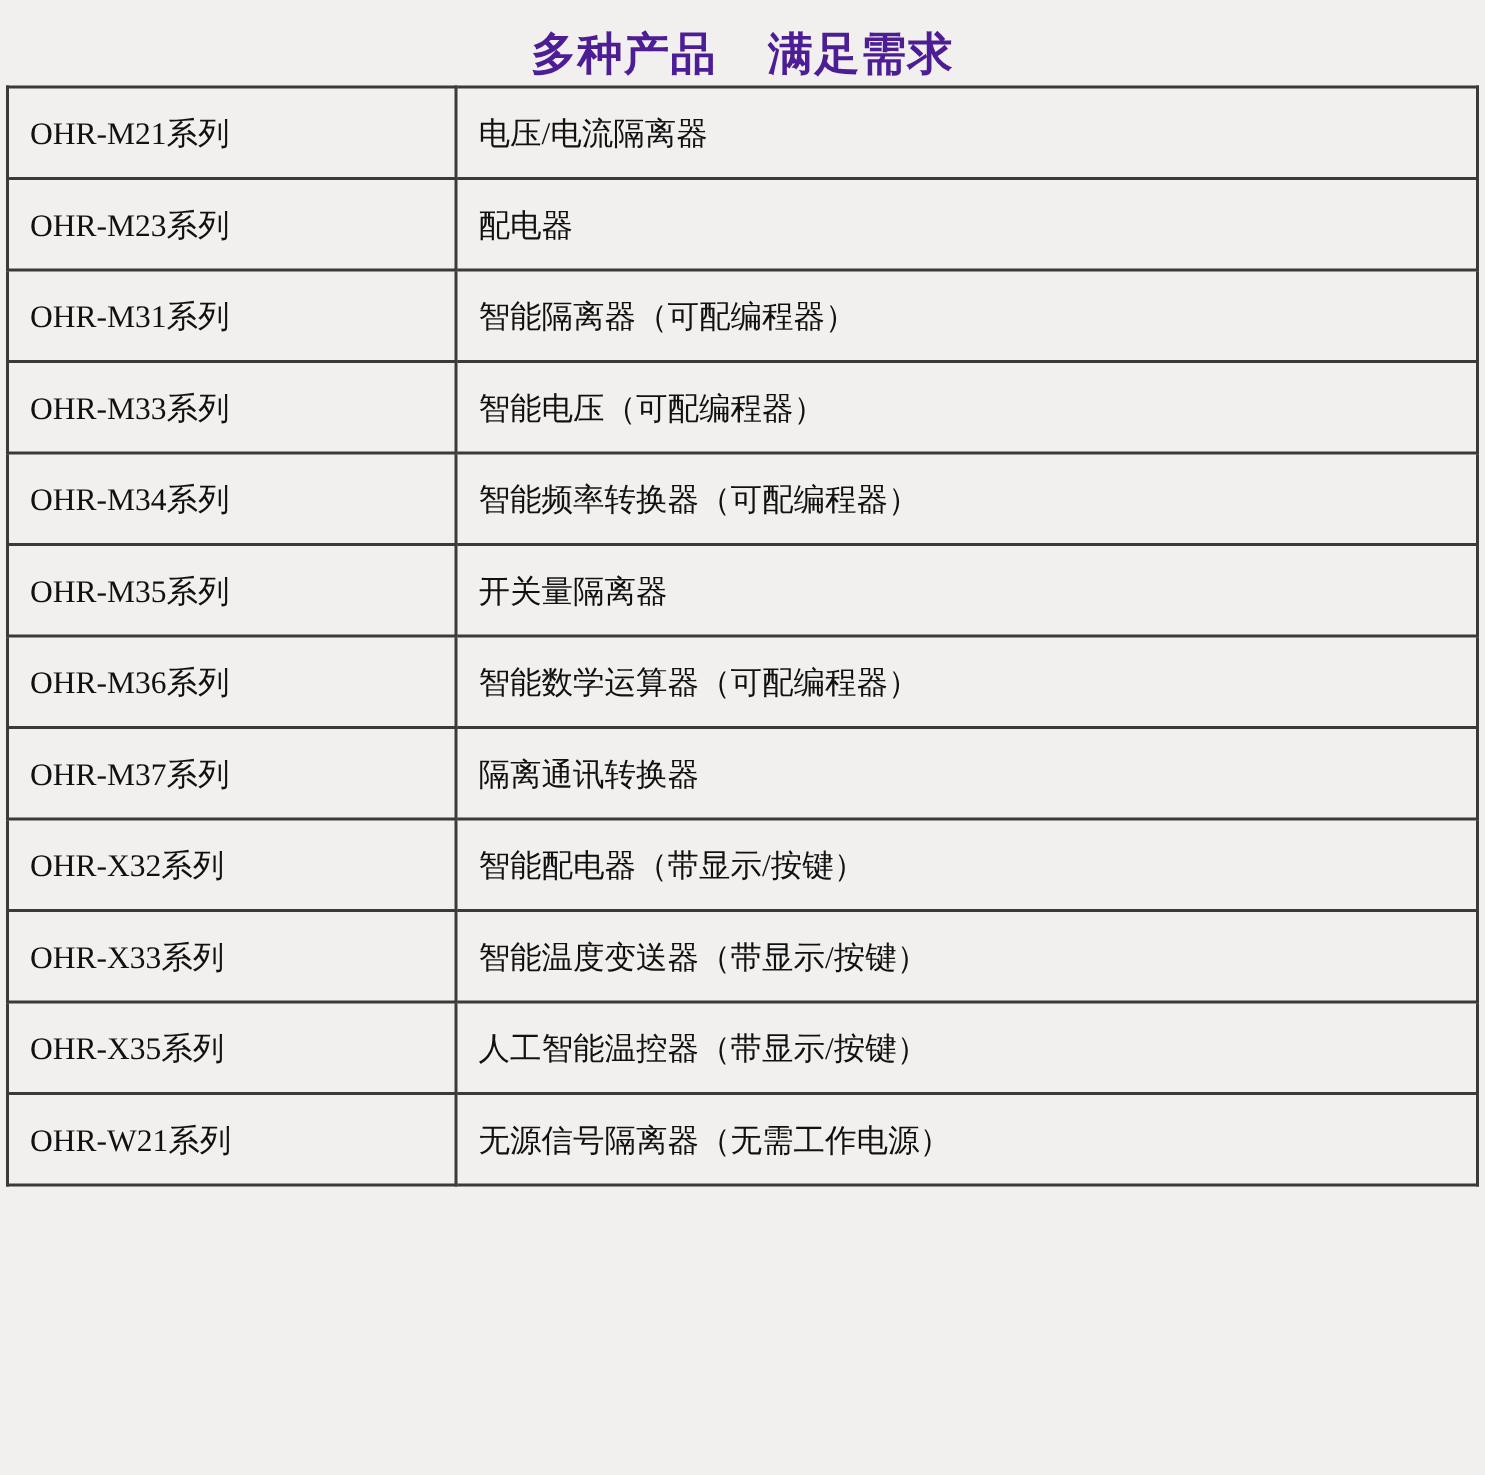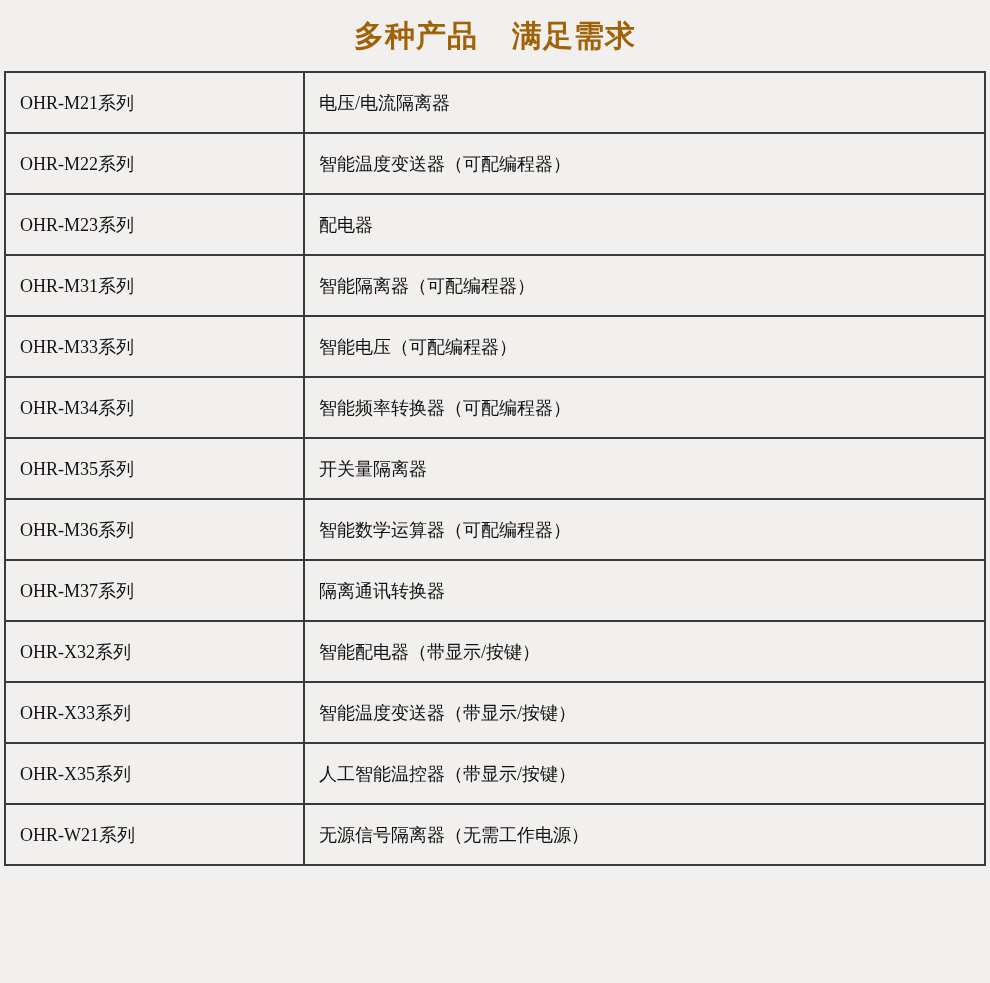--- a/index.html
+++ b/index.html
@@ -21,36 +21,35 @@
     padding: 0;
     position: relative;
     background: #f2f0ee;
   }
   .title {
     text-align: center;
     font-size: 30px;
     font-weight: bold;
     letter-spacing: 1px;
     padding-top: 16px;
-    padding-bottom: 14px;
-    color: #a16207;
+    color: #4c1d95;
     white-space: pre;
   }
   table.product-table {
     border-collapse: collapse;
     width: 948px;
     margin: 0 auto;
     table-layout: fixed;
     background: #f2f0ee;
   }
   table.product-table td {
     border: 2px solid #3a3a3a;
     height: 59px;
     padding: 0 0 0 14px;
-    font-size: 18px;
+    font-size: 21px;
     color: #111111;
     vertical-align: middle;
     white-space: nowrap;
     overflow: hidden;
   }
   td.col-model {
     width: 283px;
     letter-spacing: 0px;
   }
   td.col-desc {
@@ -64,24 +63,20 @@
 
 <div class="page">
 
   <div class="title">多种产品    满足需求</div>
 
   <table class="product-table">
     <tbody>
       <tr>
         <td class="col-model">OHR-M21系列</td>
         <td class="col-desc">电压/电流隔离器</td>
-      </tr>
-      <tr>
-        <td class="col-model">OHR-M22系列</td>
-        <td class="col-desc">智能温度变送器（可配编程器）</td>
       </tr>
       <tr>
         <td class="col-model">OHR-M23系列</td>
         <td class="col-desc">配电器</td>
       </tr>
       <tr>
         <td class="col-model">OHR-M31系列</td>
         <td class="col-desc">智能隔离器（可配编程器）</td>
       </tr>
       <tr>

